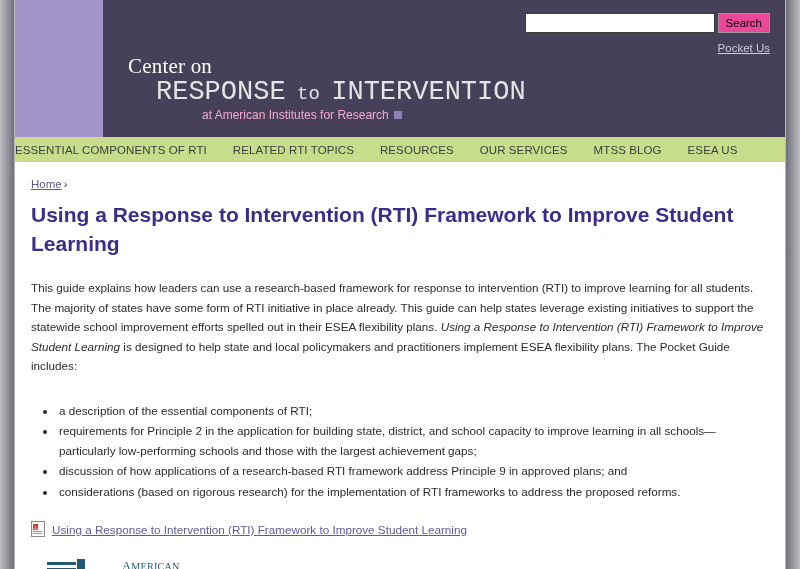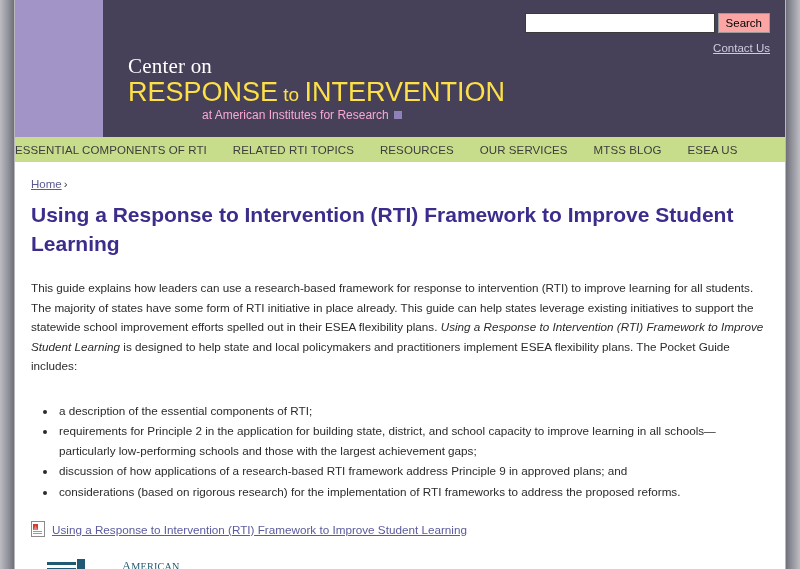--- a/index.html
+++ b/index.html
@@ -55,21 +55,21 @@
     font-family: "Liberation Sans", sans-serif;
     font-size: 11px;
     padding: 0 3px;
     outline: none;
   }
   #search-button {
     height: 20px;
     margin-left: 3px;
     padding: 0 7px;
     border: 1px solid #999;
-    background: #fca5a5;
+    background: #ec4899;
     font-family: "Liberation Sans", sans-serif;
     font-size: 11.5px;
     color: #000;
     cursor: pointer;
     line-height: 18px;
   }
   #contact-us-link {
     position: absolute;
     right: 15px; top: 42px;
     color: #cfcbe0;
@@ -83,26 +83,27 @@
     left: 113px; top: 55px;
   }
   #logo-line1 {
     font-family: "Liberation Serif", serif;
     font-size: 21px;
     color: #ffffff;
     line-height: 23px;
     letter-spacing: 0.2px;
   }
   #logo-line2 {
-    font-family: Liberation Sans, sans-serif;
+    font-family: Liberation Mono, monospace;
     font-size: 27px;
-    color: #fde047;
+    color: #e5e5e5;
     line-height: 29px;
     font-weight: normal;
     white-space: nowrap;
+    margin-left: 28px;
   }
   #logo-line2 .sm { font-size: 19px; }
   #logo-tagline {
     position: absolute;
     left: 187px; top: 108px;
     font-size: 12px;
     color: #f9a8d4;
     white-space: nowrap;
   }
   #logo-tagline .sq {
@@ -224,21 +225,21 @@
  <div id="page">
 
   <div id="header">
     <div id="header-accent-bar"></div>
 
     <div id="search-area">
       <input id="search-input" type="text" placeholder="" style="">
       <button id="search-button">Search</button>
     </div>
 
-    <span id="contact-us-link">Contact Us</span>
+    <span id="contact-us-link">Pocket Us</span>
 
     <div id="logo-block">
       <div id="logo-line1">Center on</div>
       <div id="logo-line2">
         <span>RESPONSE</span><span class="sm">&nbsp;</span><span class="sm">to</span><span class="sm">&nbsp;</span><span>INTERVENTION</span>
       </div>
     </div>
 
     <div id="logo-tagline">
       <span>at American Institutes for Research</span><span class="sq"></span>

